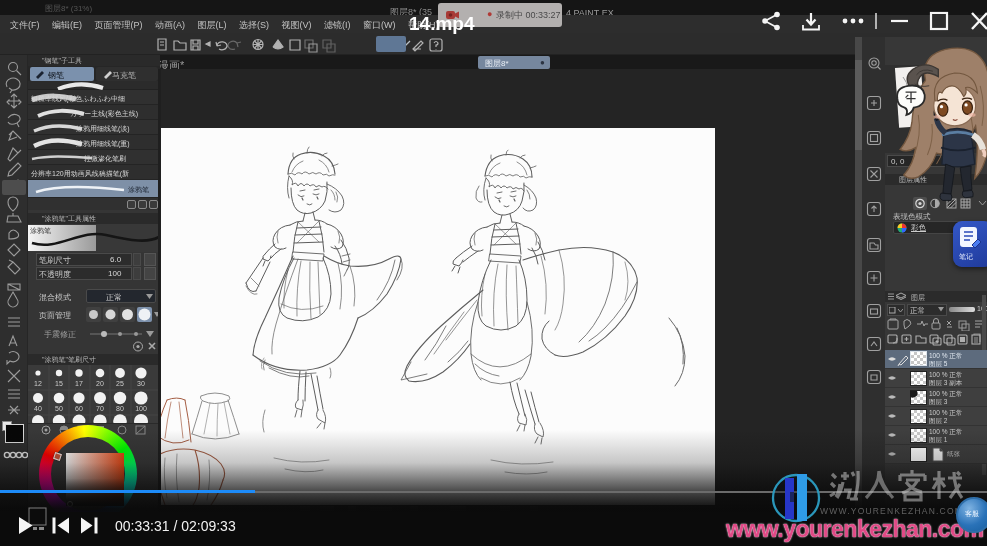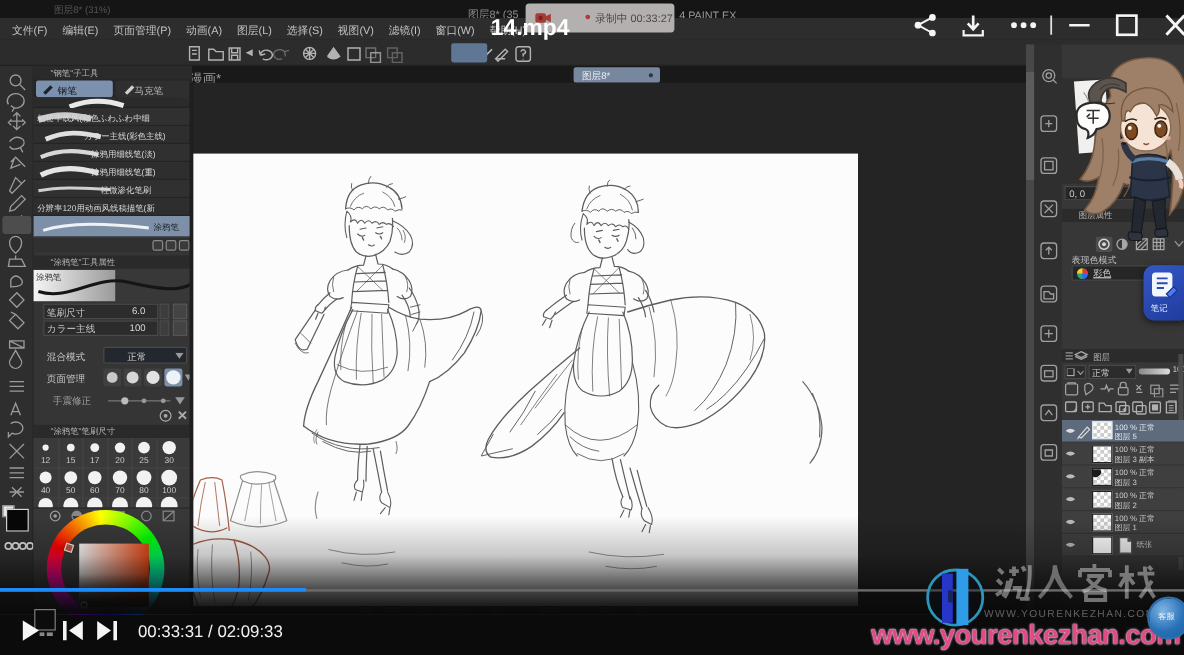--- a/index.html
+++ b/index.html
@@ -168,21 +168,21 @@
   <svg class="abs" style="left:0;top:170px;" width="132" height="26" viewBox="0 0 132 26">
     <path d="M4 18 C 30 26, 52 4, 78 10 S 120 18, 131 12" stroke="#151515" stroke-width="2.6" fill="none"></path>
   </svg>
 
   <div class="abs" style="left:8px;top:198px;width:96px;height:13px;background:#2c2c2c;border:1px solid #4a4a4a;"></div>
   <div class="tx" style="left:11px;top:200px;font-size:8px;color:#c8c8c8;">笔刷尺寸</div>
   <div class="tx" style="left:82px;top:200px;font-size:8px;color:#d8d8d8;">6.0</div>
   <div class="abs" style="left:105px;top:198px;width:8px;height:13px;background:#3d3d3d;border:1px solid #4a4a4a;"></div>
   <div class="abs" style="left:116px;top:198px;width:12px;height:13px;background:#444;border:1px solid #555;"></div>
   <div class="abs" style="left:8px;top:212px;width:96px;height:13px;background:#2c2c2c;border:1px solid #4a4a4a;"></div>
-  <div class="tx" style="left:11px;top:214px;font-size:8px;color:#c8c8c8;">カラー主线</div>
+  <div class="tx" style="left:11px;top:214px;font-size:8px;color:#c8c8c8;">不透明度</div>
   <div class="tx" style="left:80px;top:214px;font-size:8px;color:#d8d8d8;">100</div>
   <div class="abs" style="left:105px;top:212px;width:8px;height:13px;background:#3d3d3d;border:1px solid #4a4a4a;"></div>
   <div class="abs" style="left:116px;top:212px;width:12px;height:13px;background:#444;border:1px solid #555;"></div>
 
   <div class="tx" style="left:11px;top:237px;font-size:8px;color:#c8c8c8;">混合模式</div>
   <div class="abs" style="left:58px;top:234px;width:70px;height:14px;background:#23272e;border:1px solid #4a4a4a;border-radius:2px;"></div>
   <div class="tx" style="left:78px;top:237px;font-size:8px;color:#cfcfcf;">正常</div>
   <svg class="abs" style="left:118px;top:239px;" width="8" height="6">
         <path d="M0 0 L7 0 L3.5 5 Z" fill="#9a9a9a"></path>
       </svg>

